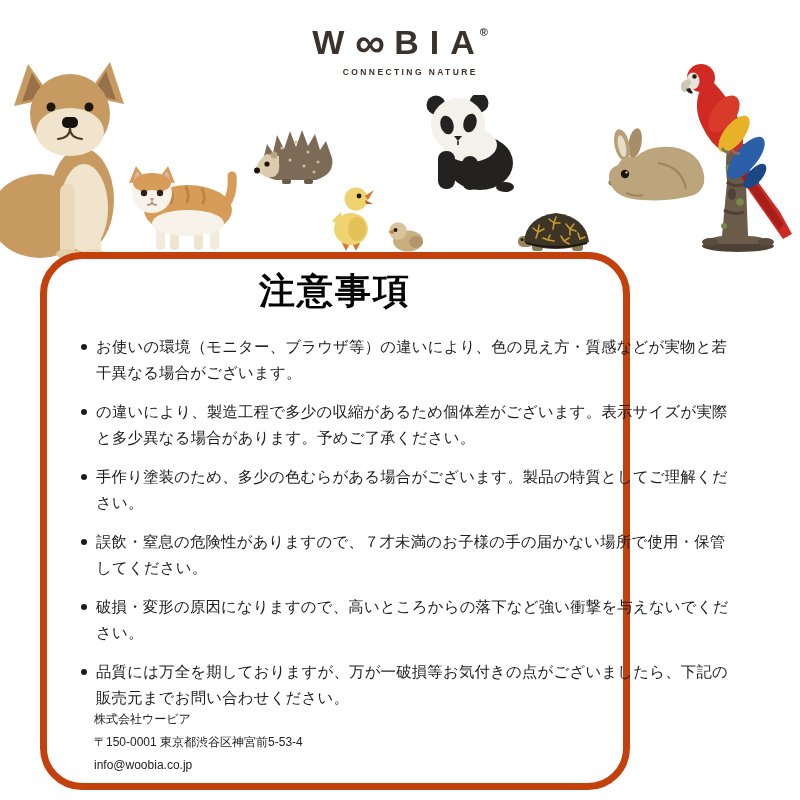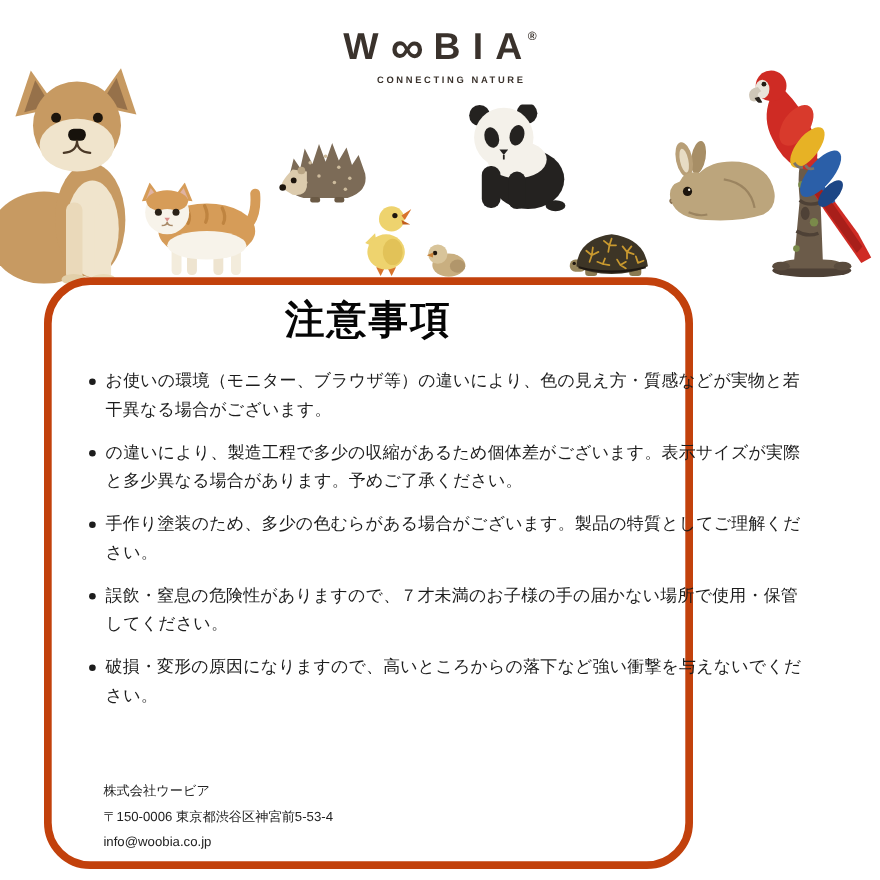--- a/index.html
+++ b/index.html
@@ -236,21 +236,26 @@
       <li class="notice-item">
         <span class="bullet-dot"></span>
         <span class="notice-text">誤飲・窒息の危険性がありますので、７才未満のお子様の手の届かない場所で使用・保管
 してください。</span>
       </li>
       <li class="notice-item">
         <span class="bullet-dot"></span>
         <span class="notice-text">破損・変形の原因になりますので、高いところからの落下など強い衝撃を与えないでくだ
 さい。</span>
       </li>
+      <li class="notice-item">
+        <span class="bullet-dot"></span>
+        <span class="notice-text">品質には万全を期しておりますが、万が一破損等お気付きの点がございましたら、下記の
+販売元までお問い合わせください。</span>
+      </li>
     </ul>
     <div class="seller">
       <div>株式会社ウービア</div>
-      <div>〒150-0006 東京都渋谷区神宮前5-53-4</div>
+      <div>〒150-0001 東京都渋谷区神宮前5-53-4</div>
       <div>info@woobia.co.jp</div>
     </div>
   </div>
 
 </div>
 
 </body></html>

